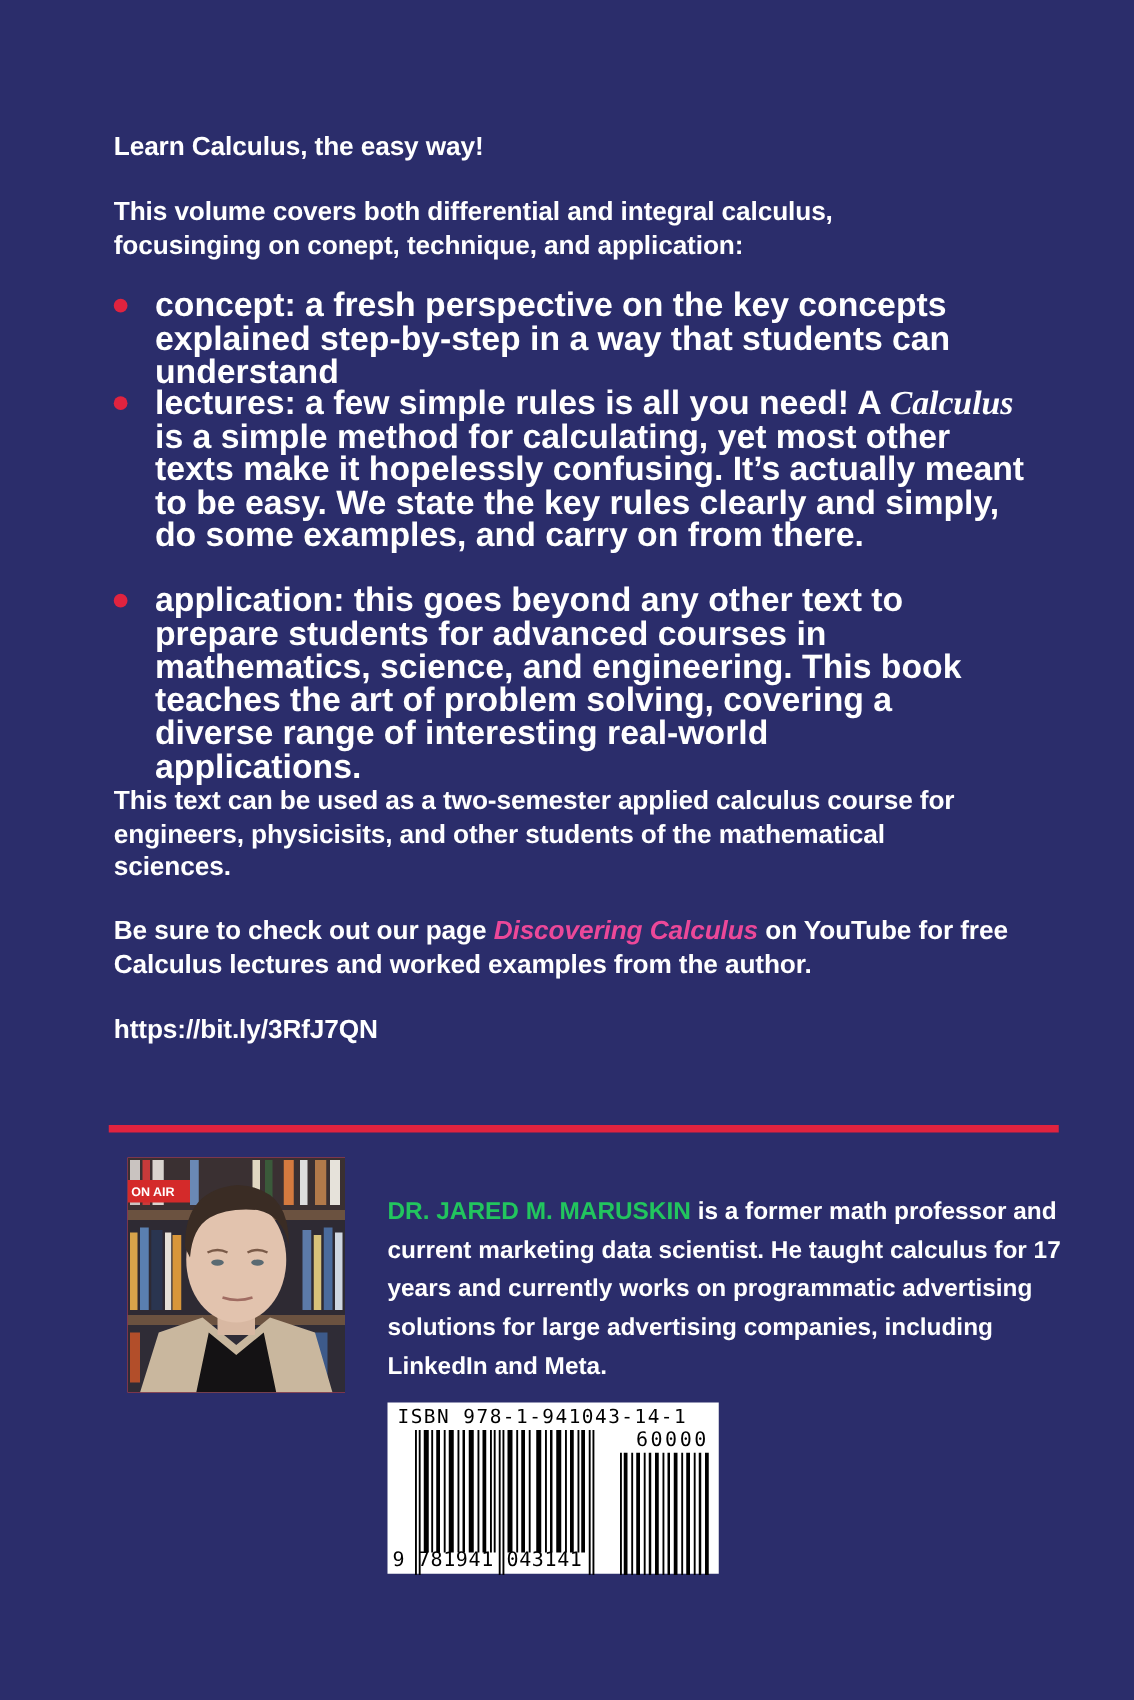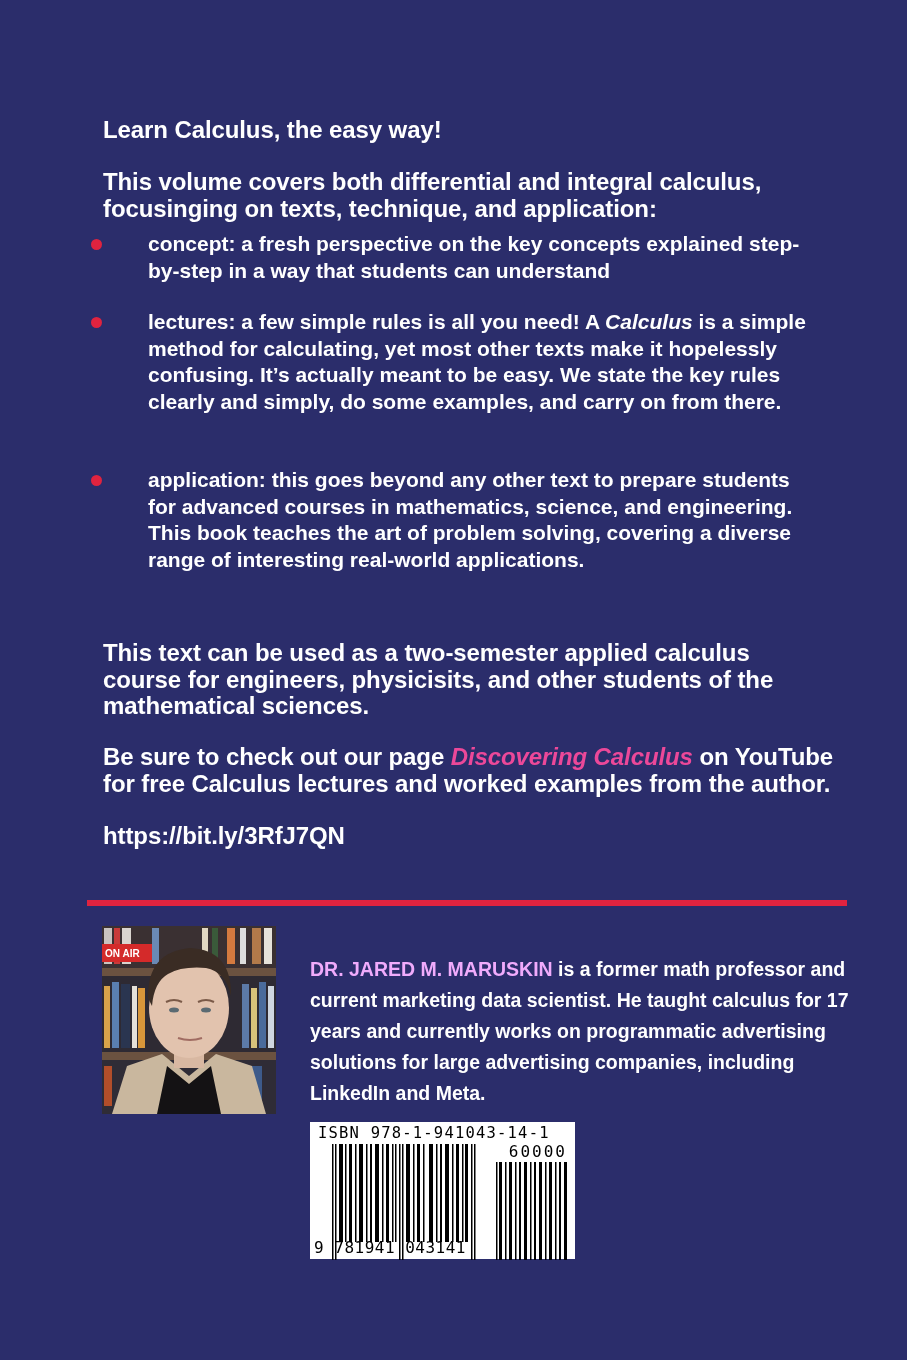--- a/index.html
+++ b/index.html
@@ -5,48 +5,48 @@
   html, body { margin: 0; padding: 0; }
   body {
     width: 907px; height: 1360px; overflow: hidden;
     background: #2b2d6b;
     font-family: "Liberation Sans", "DejaVu Sans", sans-serif;
     color: #ffffff;
     position: relative;
   }
   .p {
     position: absolute; left: 87px; width: 740px;
-    font-size: 24px; line-height: 26.5px; font-weight: bold;
-    margin: 16px; letter-spacing: -0.1px;
+    font-size: 21px; line-height: 26.5px; font-weight: bold;
+    margin: 4px; letter-spacing: -0.1px;
   }
   .bullet-item { position: absolute; left: 87px; width: 740px; }
   .bullet-dot {
     position: absolute; left: 4px; top: 8px;
     width: 11px; height: 11px; border-radius: 50%;
     background: #e0233f;
   }
   .bullet-text {
     position: absolute; left: 37px; width: 700px;
-    font-size: 21px; line-height: 26.5px; font-weight: bold; margin-left: 24px;
+    font-size: 27px; line-height: 26.5px; font-weight: bold;
   }
   .accent { color: #ec4899; font-style: italic; }
-  .ital { font-style: italic; }
+  .ital { font-style: italic; font-family: Liberation Serif, serif; }
   .rule {
     position: absolute; left: 87px; top: 900px;
     width: 760px; height: 6px; background: #e0233f;
   }
   .photo {
     position: absolute; left: 102px; top: 926px; width: 174px; height: 188px;
     overflow: hidden; background: #ef4444;
   }
   .bio {
     position: absolute; left: 310px; top: 934px; width: 545px;
     font-size: 19.5px; line-height: 31px; font-weight: bold;
   }
-  .bio .name { color: #f0abfc; }
+  .bio .name { color: #22c55e; }
   .barcode-box {
     position: absolute; left: 310px; top: 1122px; width: 265px; height: 137px;
     background: #ffffff; color: #000;
   }
   .isbn-top {
     position: absolute; left: 8px; top: 2px;
     font-family: "DejaVu Sans Mono", monospace; font-size: 15.5px; letter-spacing: 1.2px;
   }
   .addon-num {
     position: absolute; right: 8px; top: 20px;
@@ -55,21 +55,21 @@
   .ean-num {
     position: absolute; left: 4px; bottom: 2px;
     font-family: "DejaVu Sans Mono", monospace; font-size: 16px; letter-spacing: 0.5px; margin-top: 36px;
   }
 </style>
 </head>
 <body>
 
 <p class="p" style="top:101px;">Learn Calculus, the easy way!</p>
 
-<p class="p" style="top:153px;width:680px;">This volume covers both differential and integral calculus, focusinging on texts, technique, and application:</p>
+<p class="p" style="top:153px;width:680px;">This volume covers both differential and integral calculus, focusinging on conept, technique, and application:</p>
 
 <div class="bullet-item" style="top:231px;">
   <span class="bullet-dot"></span>
   <span class="bullet-text" style="width:680px;">concept: a fresh perspective on the key concepts explained step-by-step in a way that students can understand</span>
 </div>
 
 <div class="bullet-item" style="top:309px;">
   <span class="bullet-dot"></span>
   <span class="bullet-text"><span>lectures: a few simple rules is all you need! A </span><span class="ital">Calculus</span><span> is a simple method for calculating, yet most other texts make it hopelessly confusing. It’s actually meant to be easy. We state the key rules clearly and simply, do some examples, and carry on from there.</span></span>
 </div>

